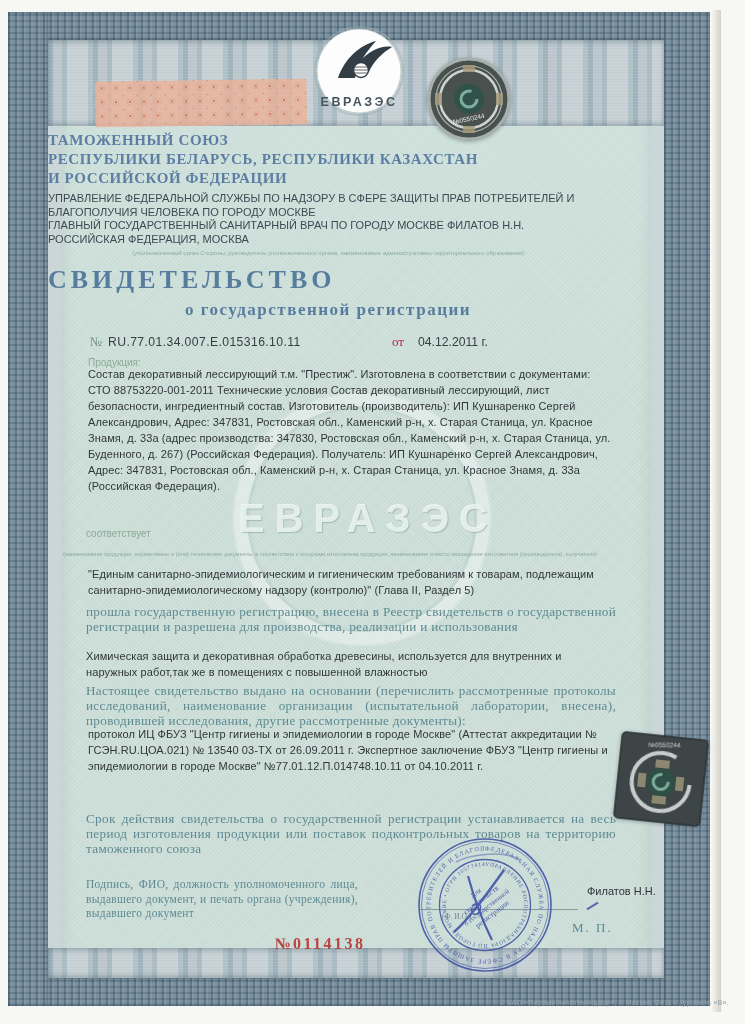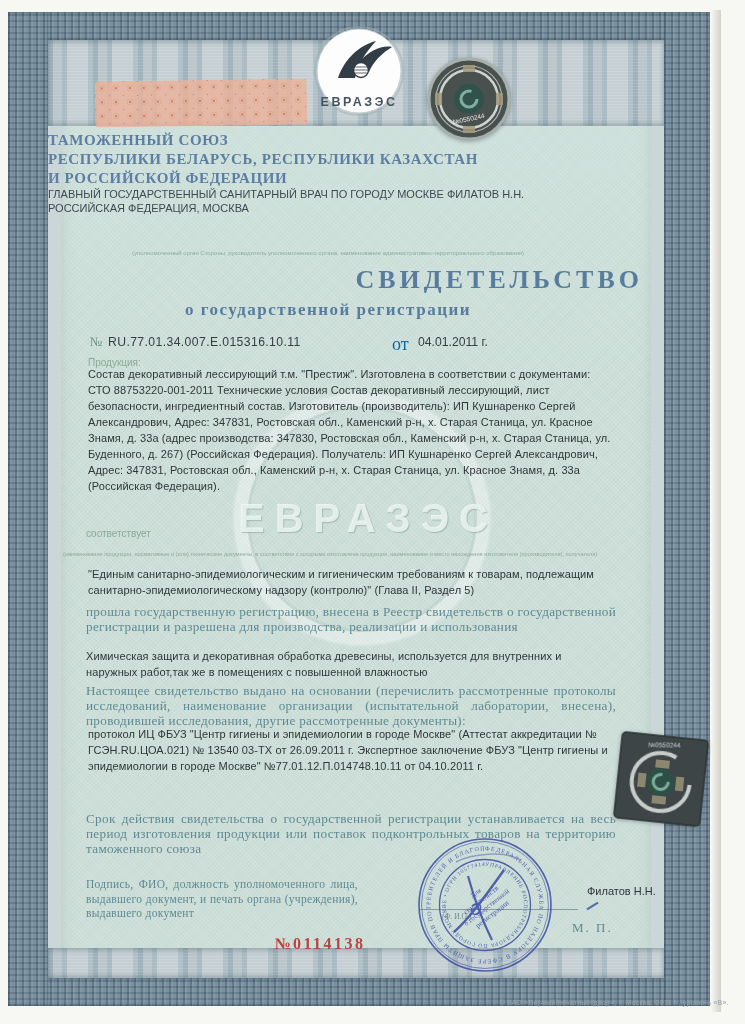--- a/index.html
+++ b/index.html
@@ -53,23 +53,23 @@
      font-weight:bold;font-size:40px;letter-spacing:10px;color:rgba(243,250,248,.8);
      text-shadow:1px 1px 1px rgba(130,160,152,.55);}
   .wm-swoosh{position:absolute;left:300px;top:400px;z-index:1;opacity:.45;}
   
   .ser{font-family:"Liberation Serif","DejaVu Serif",serif;}
   .hdr{position:absolute;left:40px;width:560px;top:119px;z-index:6;}
   .u-line{font-family:"Liberation Serif","DejaVu Serif",serif;font-weight:bold;
      font-size:15px;line-height:19px;color:#5c7ea3;letter-spacing:.6px;}
   .a-line{font-size:11px;line-height:13.6px;color:#3e4953;}
   .cap{color:#86a796;z-index:6;position:absolute;text-align:center;opacity:.9;}
-  .title{position:absolute;left:40px;width:560px;top:253px;text-align:right;z-index:6;
+  .title{position:absolute;left:40px;width:560px;top:253px;text-align:left;z-index:6;
      font-family:"Liberation Serif","DejaVu Serif",serif;font-weight:bold;
-     font-size:26px;letter-spacing:4px;color:#587c9d;margin-left:35px;}
+     font-size:26px;letter-spacing:4px;color:#587c9d;}
   .subtitle{position:absolute;left:40px;width:560px;top:288px;text-align:center;z-index:6;
      font-family:Liberation Serif, serif;font-weight:bold;
      font-size:17px;letter-spacing:1.5px;color:#587c9d;}
   .pos{position:absolute;z-index:6;}
   .typed{font-size:11px;line-height:16px;color:#30363a;letter-spacing:.1px;}
   .form-label{font-size:10px;color:#83a591;opacity:.9;}
   .clause{font-family:"Liberation Serif","DejaVu Serif",serif;font-size:13.2px;line-height:15px;
      color:#5d8a92;text-align:justify;letter-spacing:.3px;}
   .serial-red{font-family:"Liberation Serif","DejaVu Serif",serif;font-weight:bold;
      font-size:16px;letter-spacing:2.5px;color:#b94440;margin-top:16px;}
@@ -128,32 +128,33 @@
       <rect x="69" y="36" width="7" height="12" fill="#a39a7a" opacity=".85"></rect>
       <circle cx="42" cy="42" r="15" fill="#31524a"></circle>
       <circle cx="42" cy="42" r="8" fill="none" stroke="#7fae9f" stroke-width="3" stroke-dasharray="40 10"></circle>
       <text x="42" y="64" text-anchor="middle" font-size="6.5" fill="#e6eae7" transform="rotate(-12 42 64)">№0550244</text>
     </svg>
 
     <div class="hdr">
       <div class="u-line">ТАМОЖЕННЫЙ СОЮЗ</div>
       <div class="u-line">РЕСПУБЛИКИ БЕЛАРУСЬ, РЕСПУБЛИКИ КАЗАХСТАН</div>
       <div class="u-line">И РОССИЙСКОЙ ФЕДЕРАЦИИ</div>
+      <div class="a-line" style="margin-top:4px">УПРАВЛЕНИЕ ФЕДЕРАЛЬНОЙ СЛУЖБЫ ПО НАДЗОРУ В СФЕРЕ ЗАЩИТЫ ПРАВ ПОТРЕБИТЕЛЕЙ И БЛАГОПОЛУЧИЯ ЧЕЛОВЕКА ПО ГОРОДУ МОСКВЕ</div>
       <div class="a-line">ГЛАВНЫЙ ГОСУДАРСТВЕННЫЙ САНИТАРНЫЙ ВРАЧ ПО ГОРОДУ МОСКВЕ ФИЛАТОВ Н.Н.</div>
       <div class="a-line">РОССИЙСКАЯ ФЕДЕРАЦИЯ, МОСКВА</div>
     </div>
     <div class="cap" style="left:40px;width:560px;top:238px;font-size:6px">(уполномоченный орган Стороны, руководитель уполномоченного органа, наименование административно-территориального образования)</div>
 
     <div class="title">СВИДЕТЕЛЬСТВО</div>
     <div class="subtitle">о государственной регистрации</div>
 
     <div class="pos ser" style="left:82px;top:322px;font-size:13px;color:#6f9389">№</div>
     <div class="pos" style="left:100px;top:323px;font-size:12.2px;color:#363d43;letter-spacing:.4px">RU.77.01.34.007.Е.015316.10.11</div>
-    <div class="pos ser" style="left:384px;top:322px;font-size:18px;color:#0369a1">от</div>
-    <div class="pos" style="left:410px;top:323px;font-size:12.2px;color:#363d43">04.01.2011 г.</div>
+    <div class="pos ser" style="left:384px;top:322px;font-size:13px;color:#be185d">от</div>
+    <div class="pos" style="left:410px;top:323px;font-size:12.2px;color:#363d43">04.12.2011 г.</div>
 
     <div class="pos form-label" style="left:80px;top:345px">Продукция:</div>
     <div class="pos typed" style="left:80px;top:354px;width:526px">Состав декоративный лессирующий т.м. "Престиж". Изготовлена в соответствии с документами: СТО 88753220-001-2011 Технические условия Состав декоративный лессирующий, лист безопасности, ингредиентный состав. Изготовитель (производитель): ИП Кушнаренко Сергей Александрович, Адрес: 347831, Ростовская обл., Каменский р-н, х. Старая Станица, ул. Красное Знамя, д. 33а (адрес производства: 347830, Ростовская обл., Каменский р-н, х. Старая Станица, ул. Буденного, д. 267) (Российская Федерация). Получатель: ИП Кушнаренко Сергей Александрович, Адрес: 347831, Ростовская обл., Каменский р-н, х. Старая Станица, ул. Красное Знамя, д. 33а (Российская Федерация).</div>
     <div class="cap" style="left:46px;width:552px;top:539px;font-size:5.6px">(наименование продукции, нормативные и (или) технические документы, в соответствии с которыми изготовлена продукция, наименование и место нахождения изготовителя (производителя), получателя)</div>
 
     <div class="pos form-label" style="left:78px;top:516px">соответствует</div>
     <div class="pos typed" style="left:80px;top:554px;width:526px">"Единым санитарно-эпидемиологическим и гигиеническим требованиям к товарам, подлежащим санитарно-эпидемиологическому надзору (контролю)" (Глава II, Раздел 5)</div>
 
     <div class="pos clause" style="left:78px;top:592px;width:530px">прошла государственную регистрацию, внесена в Реестр свидетельств о государственной регистрации и разрешена для производства, реализации и использования</div>
     <div class="pos typed" style="left:78px;top:636px;width:526px">Химическая защита и декоративная обработка древесины, используется для внутренних и наружных работ,так же в помещениях с повышенной влажностью</div>

